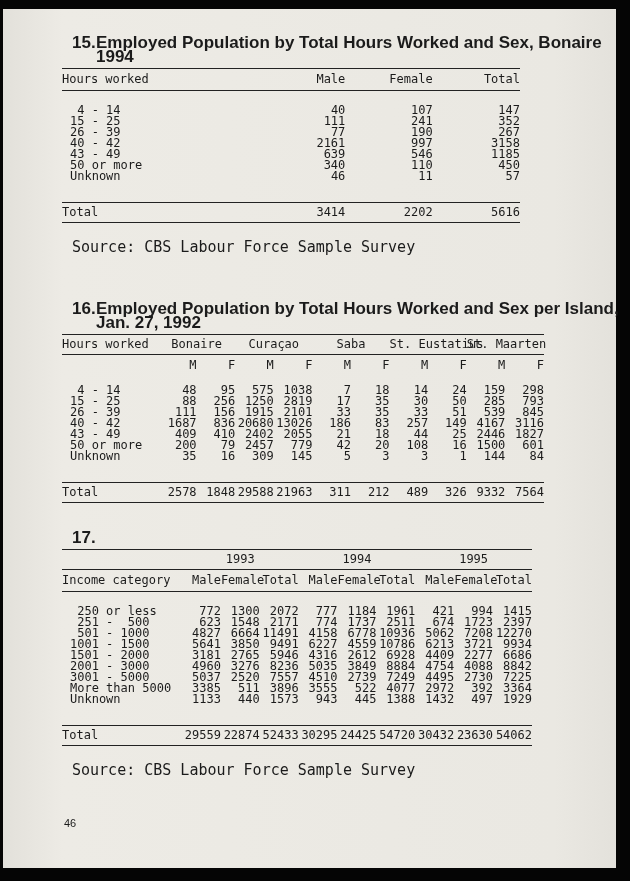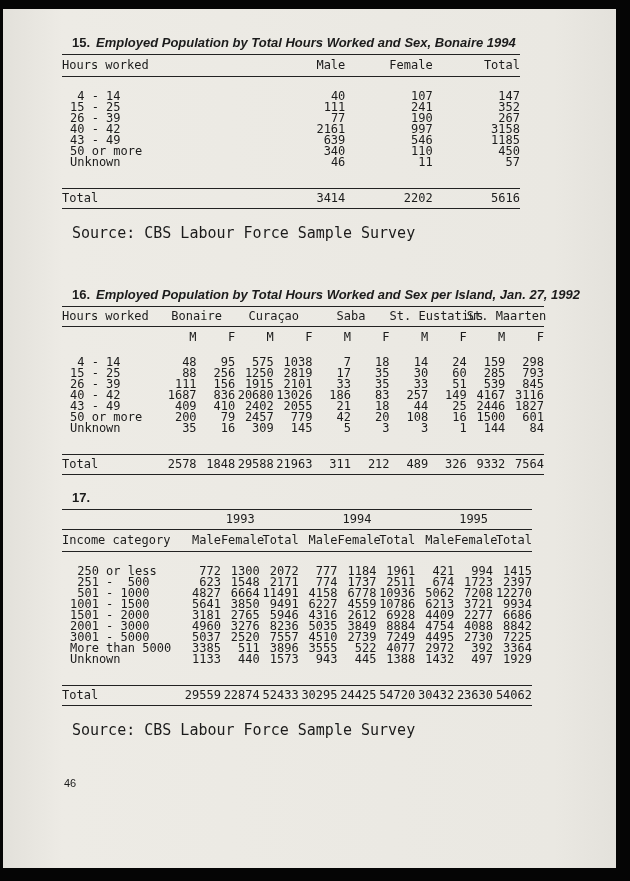--- a/index.html
+++ b/index.html
@@ -27,29 +27,29 @@
     font-family: "Liberation Sans", sans-serif;
     font-weight: bold;
     font-size: 11px;
   }
 
   .tbl-title {
     display: flex;
     margin: 0 0 0 10px;
     font-family: "Liberation Sans", sans-serif;
     font-weight: bold;
-    font-size: 13px;
+    font-size: 17px;
     line-height: 14px;
   }
   .tbl-num { width: 24px; flex: 0 0 24px; }
-  .tbl-title-text { white-space: pre-line; font-style: italic; }
+  .tbl-title-text { white-space: pre-line; }
 
   .blk-15 .tbl-title { margin-top: 36px; }
   .blk-16 .tbl-title { margin-top: 46px; }
-  .blk-17 .tbl-title { margin-top: 16px; align-items: center; }
+  .blk-17 .tbl-title { margin-top: 28px; align-items: center; }
 
   table.t {
     border-collapse: collapse;
     table-layout: fixed;
     margin-top: 4px;
     font-size: 12px;
   }
   .t th, .t td {
     padding: 0;
     font-weight: normal;
@@ -236,21 +236,21 @@
             </tr>
             <tr>
               <td class="c0">15 - 25</td>
               <td class="cn">88</td>
               <td class="cn">256</td>
               <td class="cn">1250</td>
               <td class="cn">2819</td>
               <td class="cn">17</td>
               <td class="cn">35</td>
               <td class="cn">30</td>
-              <td class="cn">60</td>
+              <td class="cn">50</td>
               <td class="cn">285</td>
               <td class="cn">793</td>
             </tr>
             <tr>
               <td class="c0">26 - 39</td>
               <td class="cn">111</td>
               <td class="cn">156</td>
               <td class="cn">1915</td>
               <td class="cn">2101</td>
               <td class="cn">33</td>

